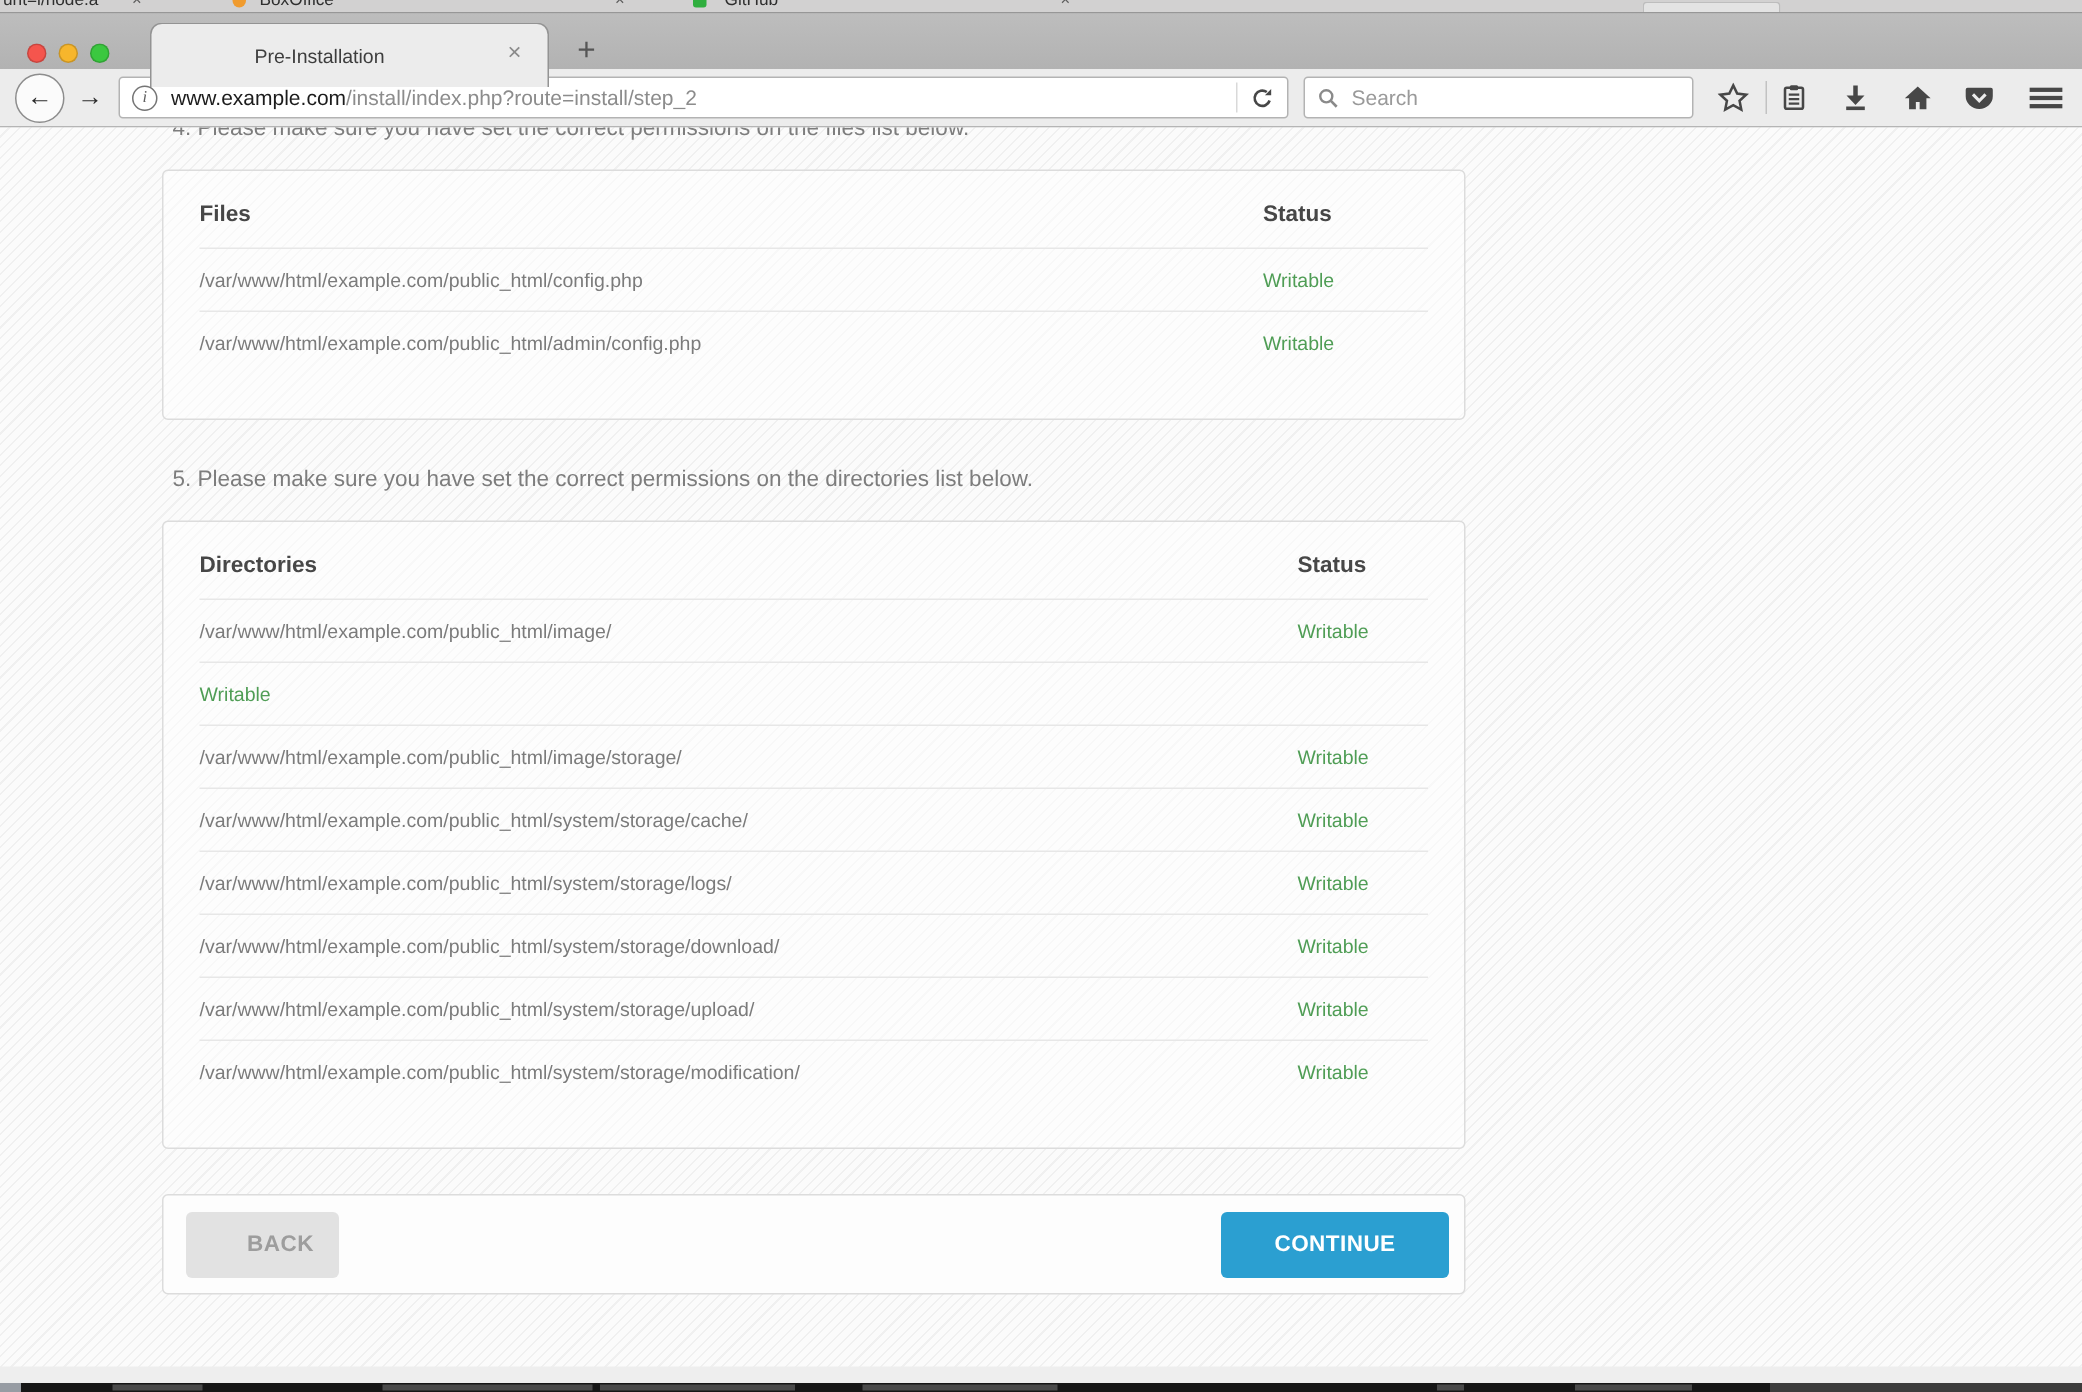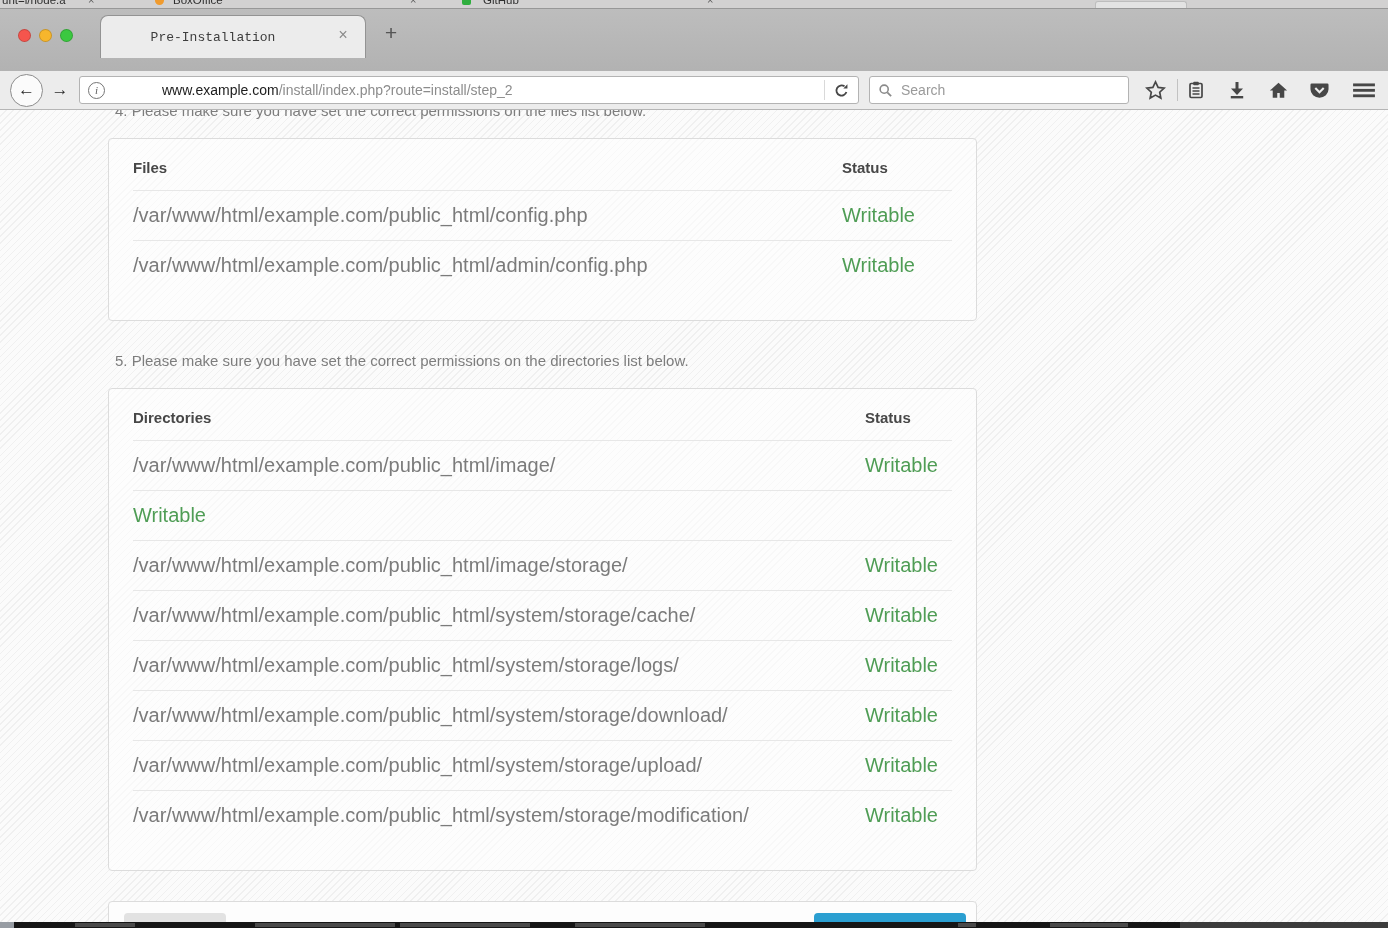--- a/index.html
+++ b/index.html
@@ -8,21 +8,21 @@
 
   
   .top-strip { position:relative; height:8px; background:#d2d1d1; overflow:hidden; }
   .top-strip .frag { position:absolute; top:-7px; font-size:11.5px; color:#2f2f2f; line-height:14px; white-space:nowrap; }
   .top-strip .xglyph { position:absolute; top:-6px; font-size:11px; color:#5b5b5b; line-height:12px; }
   .dot { position:absolute; width:9px; height:9px; border-radius:50%; top:-4px; }
   .sq  { position:absolute; width:9px; height:9px; border-radius:2px; top:-4px; }
   .ghost-tab { position:absolute; left:1095px; top:1px; width:92px; height:8px; background:#e3e3e3; border:1px solid #bdbdbd; border-bottom:none; border-radius:3px 3px 0 0; }
 
   
-  .tabbar { position:relative; height:63px; background:linear-gradient(#bdbdbd,#b2b2b2); border-top:1px solid #979797;font-family:Liberation Mono, monospace; }
+  .tabbar { position:relative; height:38px; background:linear-gradient(#bdbdbd,#b2b2b2); border-top:1px solid #979797; }
   .traffic { position:absolute; top:20px; left:18px; display:flex; gap:8px; }
   .light { width:13px; height:13px; border-radius:50%; border:1px solid rgba(0,0,0,.18); }
   .l-close { background:var(--traffic-red,#f5554d); }
   .l-min   { background:var(--traffic-yellow,#f7b62c); }
   .l-max   { background:var(--traffic-green,#3bc840); }
   .tab { position:absolute; left:100px; top:6px; width:266px; height:43px;
          background:#ececec; border:1px solid #939393; border-bottom:none;
          border-radius:8px 8px 0 0; }
   .tab-title { position:absolute; left:0; right:40px; top:0; bottom:0; display:flex; align-items:center; justify-content:center;
                font-size:13px; color:#3d3d3d; }
@@ -35,21 +35,21 @@
   .toolbar { height:39px; background:#ececec; border-bottom:1px solid #b5b5b5;
              display:flex; align-items:center; padding:0 10px; }
   .navbtn { color:#2b2b2b; font-size:17px; font-weight:bold; display:flex; align-items:center; justify-content:center; }
   .back { width:33px; height:33px; border-radius:50%; border:1px solid #8d8d8d; background:#fbfbfb; margin-right:4px; }
   .fwd  { width:26px; margin-right:6px; }
   .urlbar { width:780px; height:28px; background:#fff; border:1px solid #b3b3b3; border-radius:3px;
             display:flex; align-items:center; padding:0 8px; }
   .info-badge { width:17px; height:17px; border-radius:50%; border:1px solid #757575; color:#5e5e5e;
                 font-size:11px; font-style:italic; font-family:"Liberation Serif",serif;
                 display:flex; align-items:center; justify-content:center; flex:none; margin-right:9px; }
-  .url-text { font-size:14px; white-space:nowrap; overflow:hidden; flex:1;margin-left:48px; }
+  .url-text { font-size:14px; white-space:nowrap; overflow:hidden; flex:1; }
   .url-domain { color:#1c1c1c; }
   .url-path { color:#8c8c8c; }
   .url-div { width:1px; height:20px; background:#d9d9d9; margin:0 8px; flex:none; }
   .icon { color:#474747; display:flex; align-items:center; justify-content:center; }
   .searchbar { width:260px; height:28px; background:#fff; border:1px solid #b3b3b3; border-radius:3px;
                display:flex; align-items:center; padding:0 8px; margin-left:10px; }
   .searchbar input { border:none; outline:none; flex:1; font-size:14px; color:#333; background:transparent;
                      font-family:"Liberation Sans",sans-serif; margin-left:8px; }
   .searchbar input::placeholder { color:#9a9a9a; }
   .tb-icons { display:flex; align-items:center; }
@@ -59,21 +59,21 @@
   
   .content { position:relative; height:826px; overflow:hidden;
              background:repeating-linear-gradient(135deg,#fbfbfb 0px,#fbfbfb 4px,#f0f0f0 4px,#f0f0f0 5px); }
   .col { margin-left:108px; width:869px; }
   .step-heading { font-size:15px; color:#7d7d7d; padding-left:7px; line-height:20px; }
   .h4clip { margin-top:-9px; }
   .h5 { margin-top:30px; margin-bottom:17px; }
   .panel { background:rgba(255,255,255,.55); border:1px solid #dcdcdc; border-radius:4px; padding:0 24px 30px 24px; }
   .p-files { margin-top:17px; }
   .thead { display:flex; padding:20px 0 14px 0; font-size:15px; font-weight:bold; color:#474747; }
-  .trow  { display:flex; padding:13px 0; border-top:1px solid #e7e7e7; font-size:20px; color:#7b7b7b; }
+  .trow  { display:flex; padding:13px 0; border-top:1px solid #e7e7e7; font-size:13px; color:#7b7b7b; }
   .c-path { flex:1; }
   .files-tbl .c-status { width:110px; flex:none; }
   .dirs-tbl  .c-status { width:87px;  flex:none; }
   .trow .c-status { color:var(--status-green,#4f9d55); }
   .footer { margin-top:30px; height:67px; background:#fdfdfd; border:1px solid #dcdcdc; border-radius:4px;
             display:flex; align-items:center; justify-content:space-between; padding:0 10px 0 15px; }
   .btn { height:44px; border:none; border-radius:4px; font-size:15px; font-weight:bold;
          font-family:"Liberation Sans",sans-serif; letter-spacing:.3px; }
   .btn-back { width:102px; background:#e2e2e2; color:#9d9d9d;padding-left:24px; }
   .btn-continue { width:152px; background:var(--accent-blue,#2b9fd1); color:#fff; }

